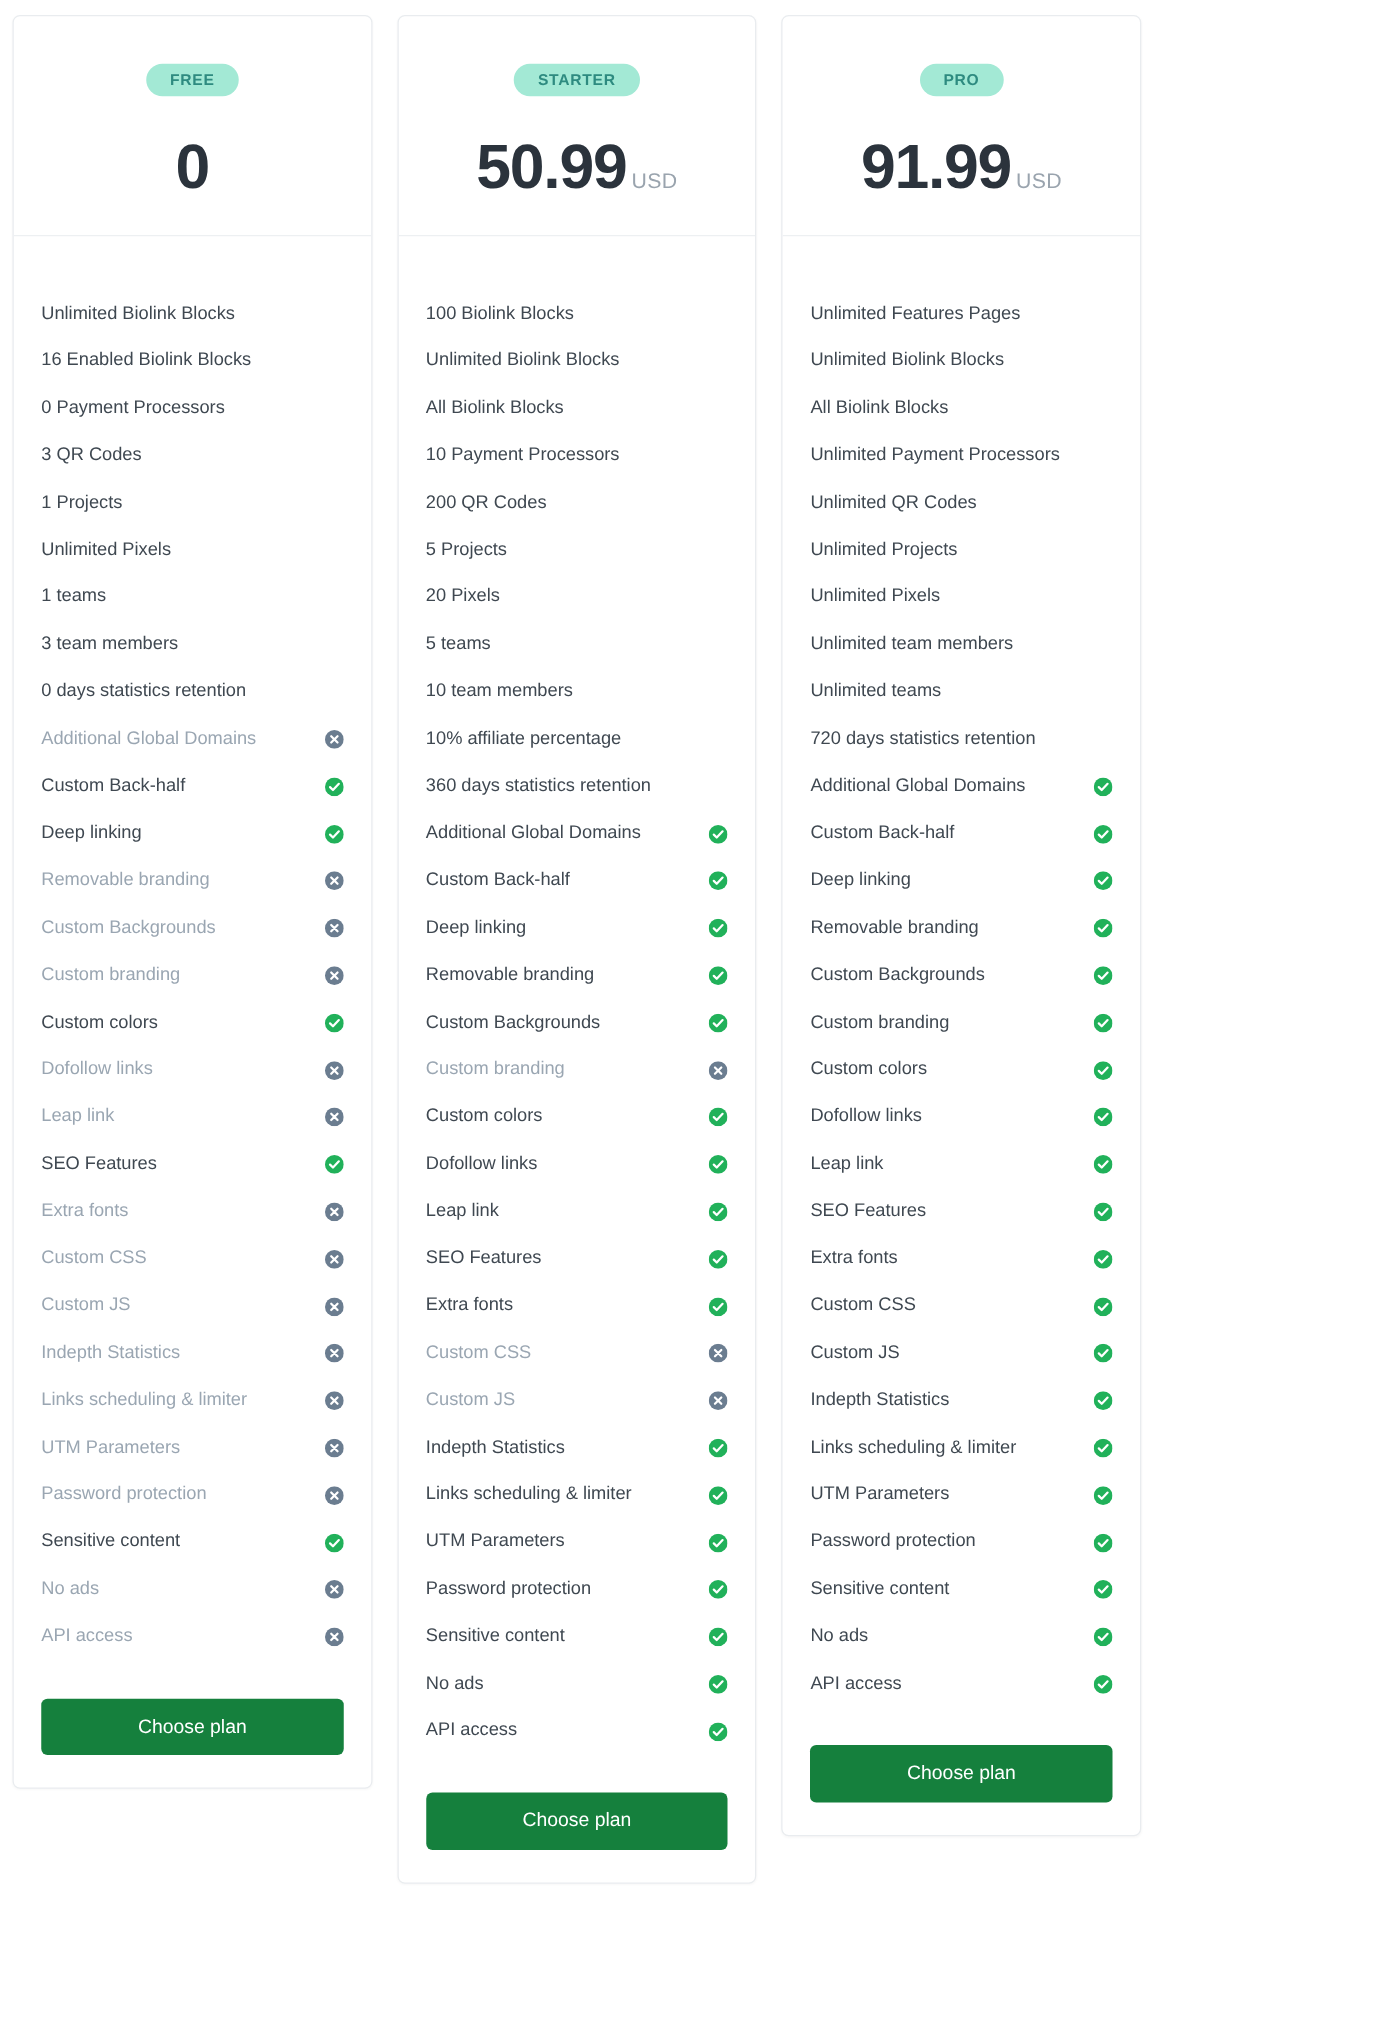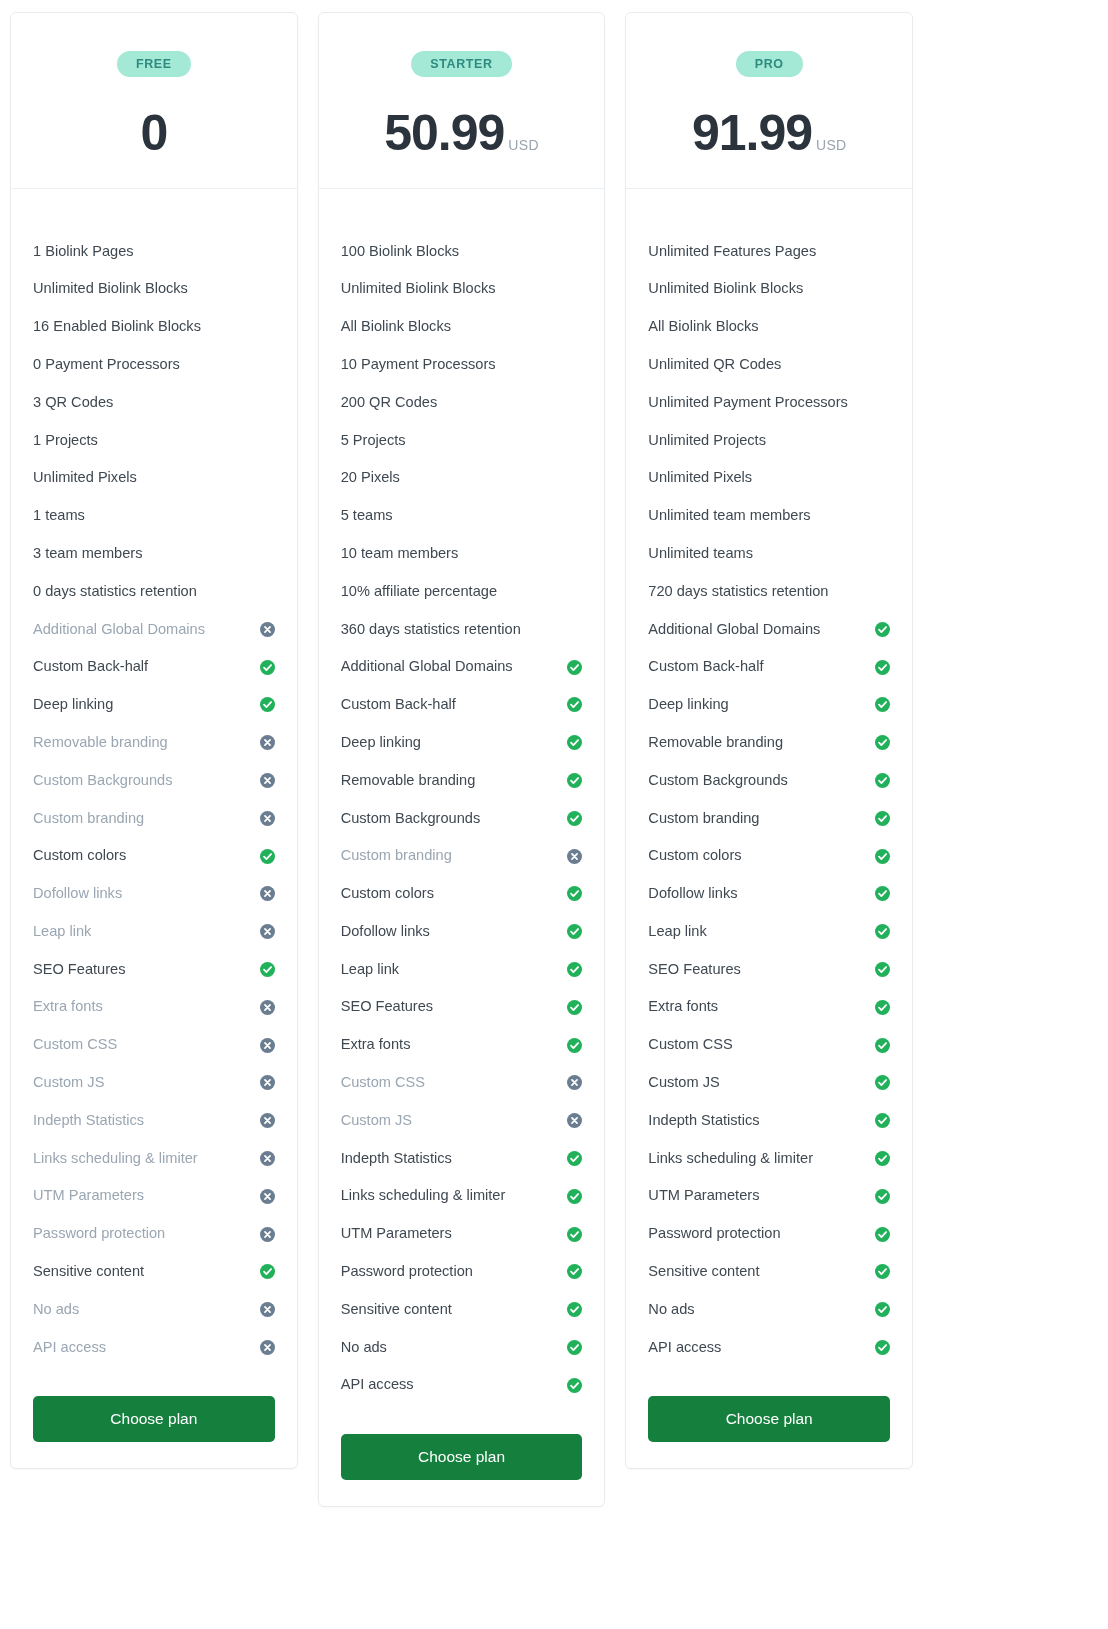--- a/index.html
+++ b/index.html
@@ -60,21 +60,21 @@
   }
 
   .plan-price {
     font-size: 50px;
     font-weight: 700;
     color: #2b333c;
     letter-spacing: -1px;
   }
 
   .plan-currency {
-    font-size: 14px;
+    font-size: 17px;
     color: #9aa4ae;
     margin-left: 4px;
     font-weight: 400;
     letter-spacing: 0.3px;
   }
   .plan-currency:empty { display: none; }
 
   
   .plan-features {
     flex: 1 1 auto;
@@ -128,23 +128,20 @@
 </head>
 <body>
 
 <div id="pricing-grid">
     <div class="plan-card">
       <div class="plan-header"><span class="plan-badge">FREE</span><div class="plan-price-row">
           <span class="plan-price">0</span>
         </div></div>
       <ul class="plan-features">
         <li class="feature-row">
-          <span class="feature-label">1 Biolink Pages</span>
-        </li>
-        <li class="feature-row">
           <span class="feature-label">Unlimited Biolink Blocks</span>
         </li>
         <li class="feature-row">
           <span class="feature-label">16 Enabled Biolink Blocks</span>
         </li>
         <li class="feature-row">
           <span class="feature-label">0 Payment Processors</span>
         </li>
         <li class="feature-row">
           <span class="feature-label">3 QR Codes</span>
@@ -582,24 +579,24 @@
         <li class="feature-row">
           <span class="feature-label">Unlimited Features Pages</span>
         </li>
         <li class="feature-row">
           <span class="feature-label">Unlimited Biolink Blocks</span>
         </li>
         <li class="feature-row">
           <span class="feature-label">All Biolink Blocks</span>
         </li>
         <li class="feature-row">
+          <span class="feature-label">Unlimited Payment Processors</span>
+        </li>
+        <li class="feature-row">
           <span class="feature-label">Unlimited QR Codes</span>
-        </li>
-        <li class="feature-row">
-          <span class="feature-label">Unlimited Payment Processors</span>
         </li>
         <li class="feature-row">
           <span class="feature-label">Unlimited Projects</span>
         </li>
         <li class="feature-row">
           <span class="feature-label">Unlimited Pixels</span>
         </li>
         <li class="feature-row">
           <span class="feature-label">Unlimited team members</span>
         </li>

